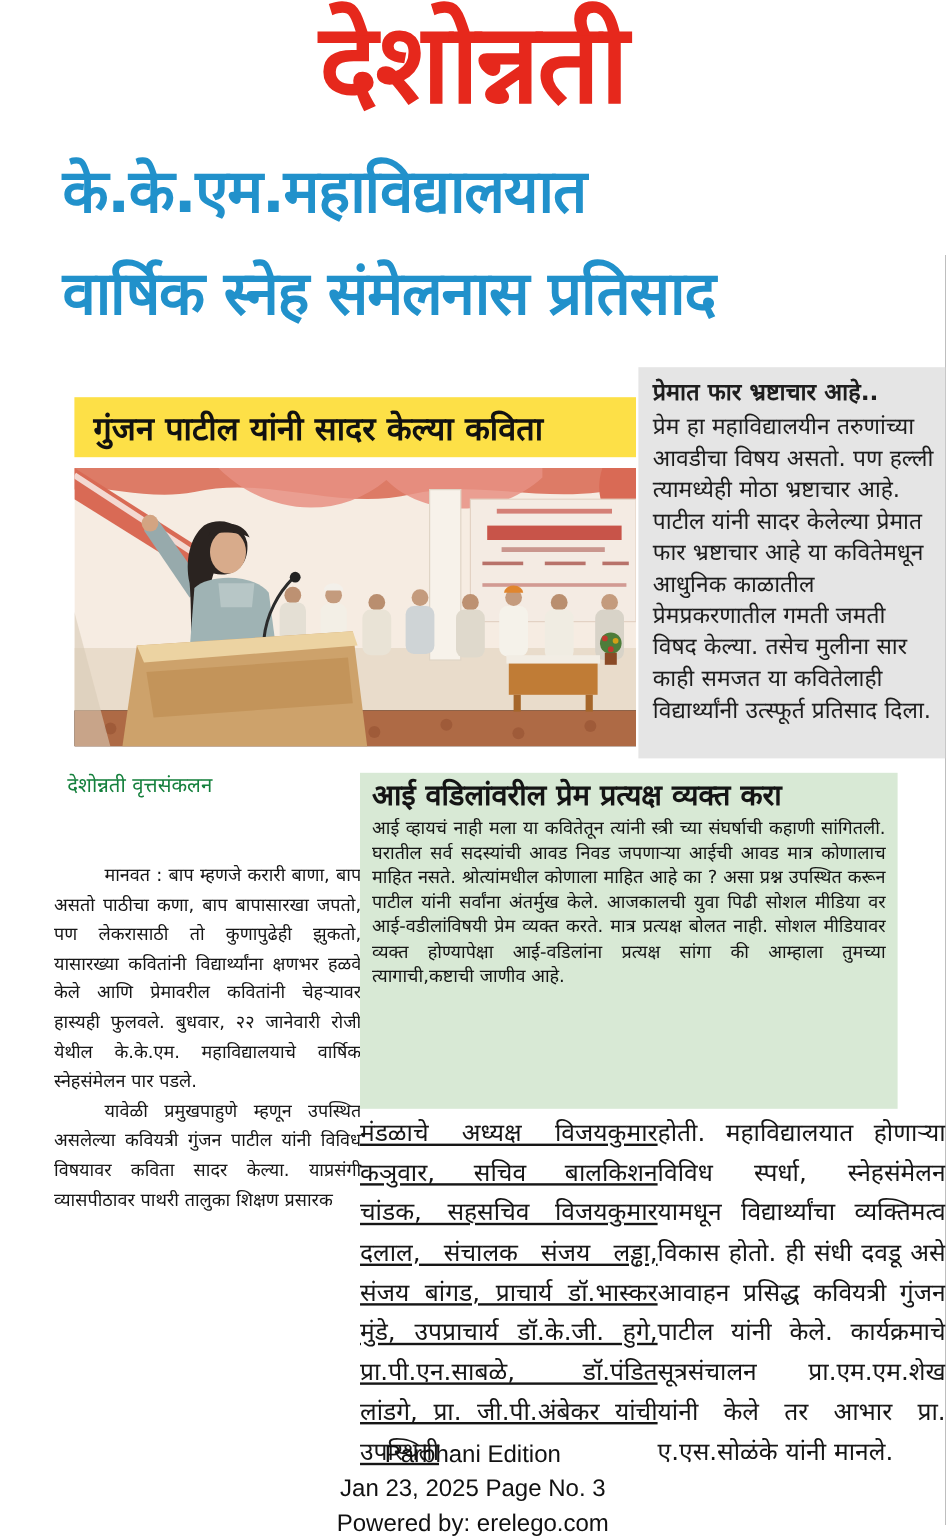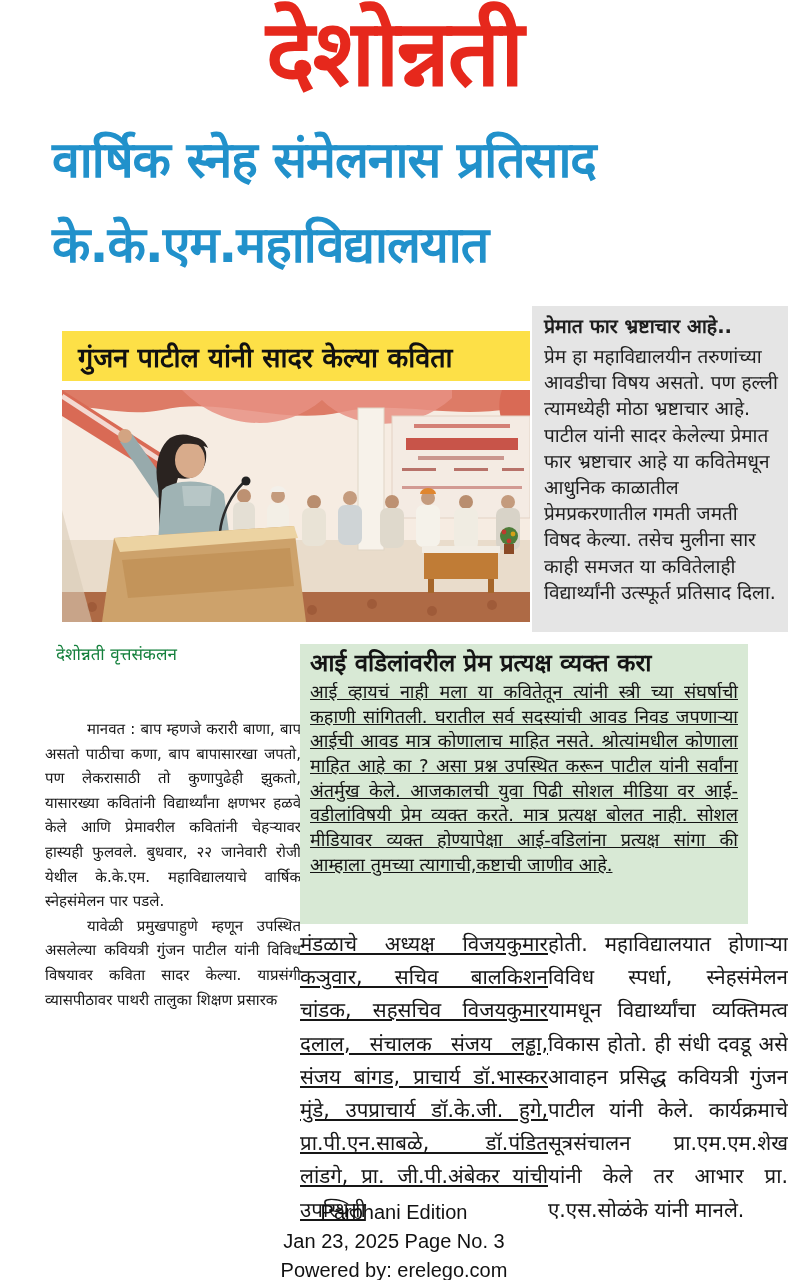--- a/index.html
+++ b/index.html
@@ -45,21 +45,21 @@
     font-size:15px;line-height:1.64;text-align:justify;color:#161616;margin-top:31px;
   }
   .leftcol p{margin:0;text-indent:42px;}
   
   .greenbox{
     position:absolute;left:300px;top:644px;width:448px;height:280px;
     background:#d8e9d5;box-sizing:border-box;padding:4px 10px 6px 10px;
     color:#141414;
   }
   .greenbox .title{font-weight:700;font-size:24px;line-height:1.25;margin-bottom:2px;}
-  .greenbox .body{font-size:18px;line-height:1.37;text-align:justify;text-decoration:underline;}
+  .greenbox .body{font-size:15px;line-height:1.37;text-align:justify;}
   
   .midcol{
     position:absolute;left:300px;top:928px;width:248px;
     font-size:20.5px;line-height:1.62;text-align:justify;color:#161616;text-decoration:underline;
   }
   .rightcol{
     position:absolute;left:548px;top:928px;width:240px;
     font-size:20.5px;line-height:1.62;text-align:justify;color:#161616;
   }
   
@@ -69,22 +69,22 @@
   }
 </style>
 </head>
 <body>
 
 <div id="page">
 
   <div class="masthead">देशोन्नती</div>
 
   <div class="headline">
+    <div>के.के.एम.महाविद्यालयात</div>
     <div>वार्षिक स्नेह संमेलनास प्रतिसाद</div>
-    <div>के.के.एम.महाविद्यालयात</div>
   </div>
 
   <div class="subhead">गुंजन पाटील यांनी सादर केल्या कविता</div>
 
   <div class="sidebox">
     <div class="title">प्रेमात फार भ्रष्टाचार आहे..</div>
     <div class="body">प्रेम हा महाविद्यालयीन तरुणांच्या आवडीचा विषय असतो.  पण हल्ली त्यामध्येही मोठा भ्रष्टाचार आहे. पाटील यांनी सादर केलेल्या प्रेमात फार भ्रष्टाचार आहे या कवितेमधून आधुनिक काळातील प्रेमप्रकरणातील गमती जमती विषद केल्या.  तसेच मुलीना सार काही समजत या कवितेलाही विद्यार्थ्यांनी उत्स्फूर्त प्रतिसाद दिला.</div>
   </div>
 
   <div class="photo">

